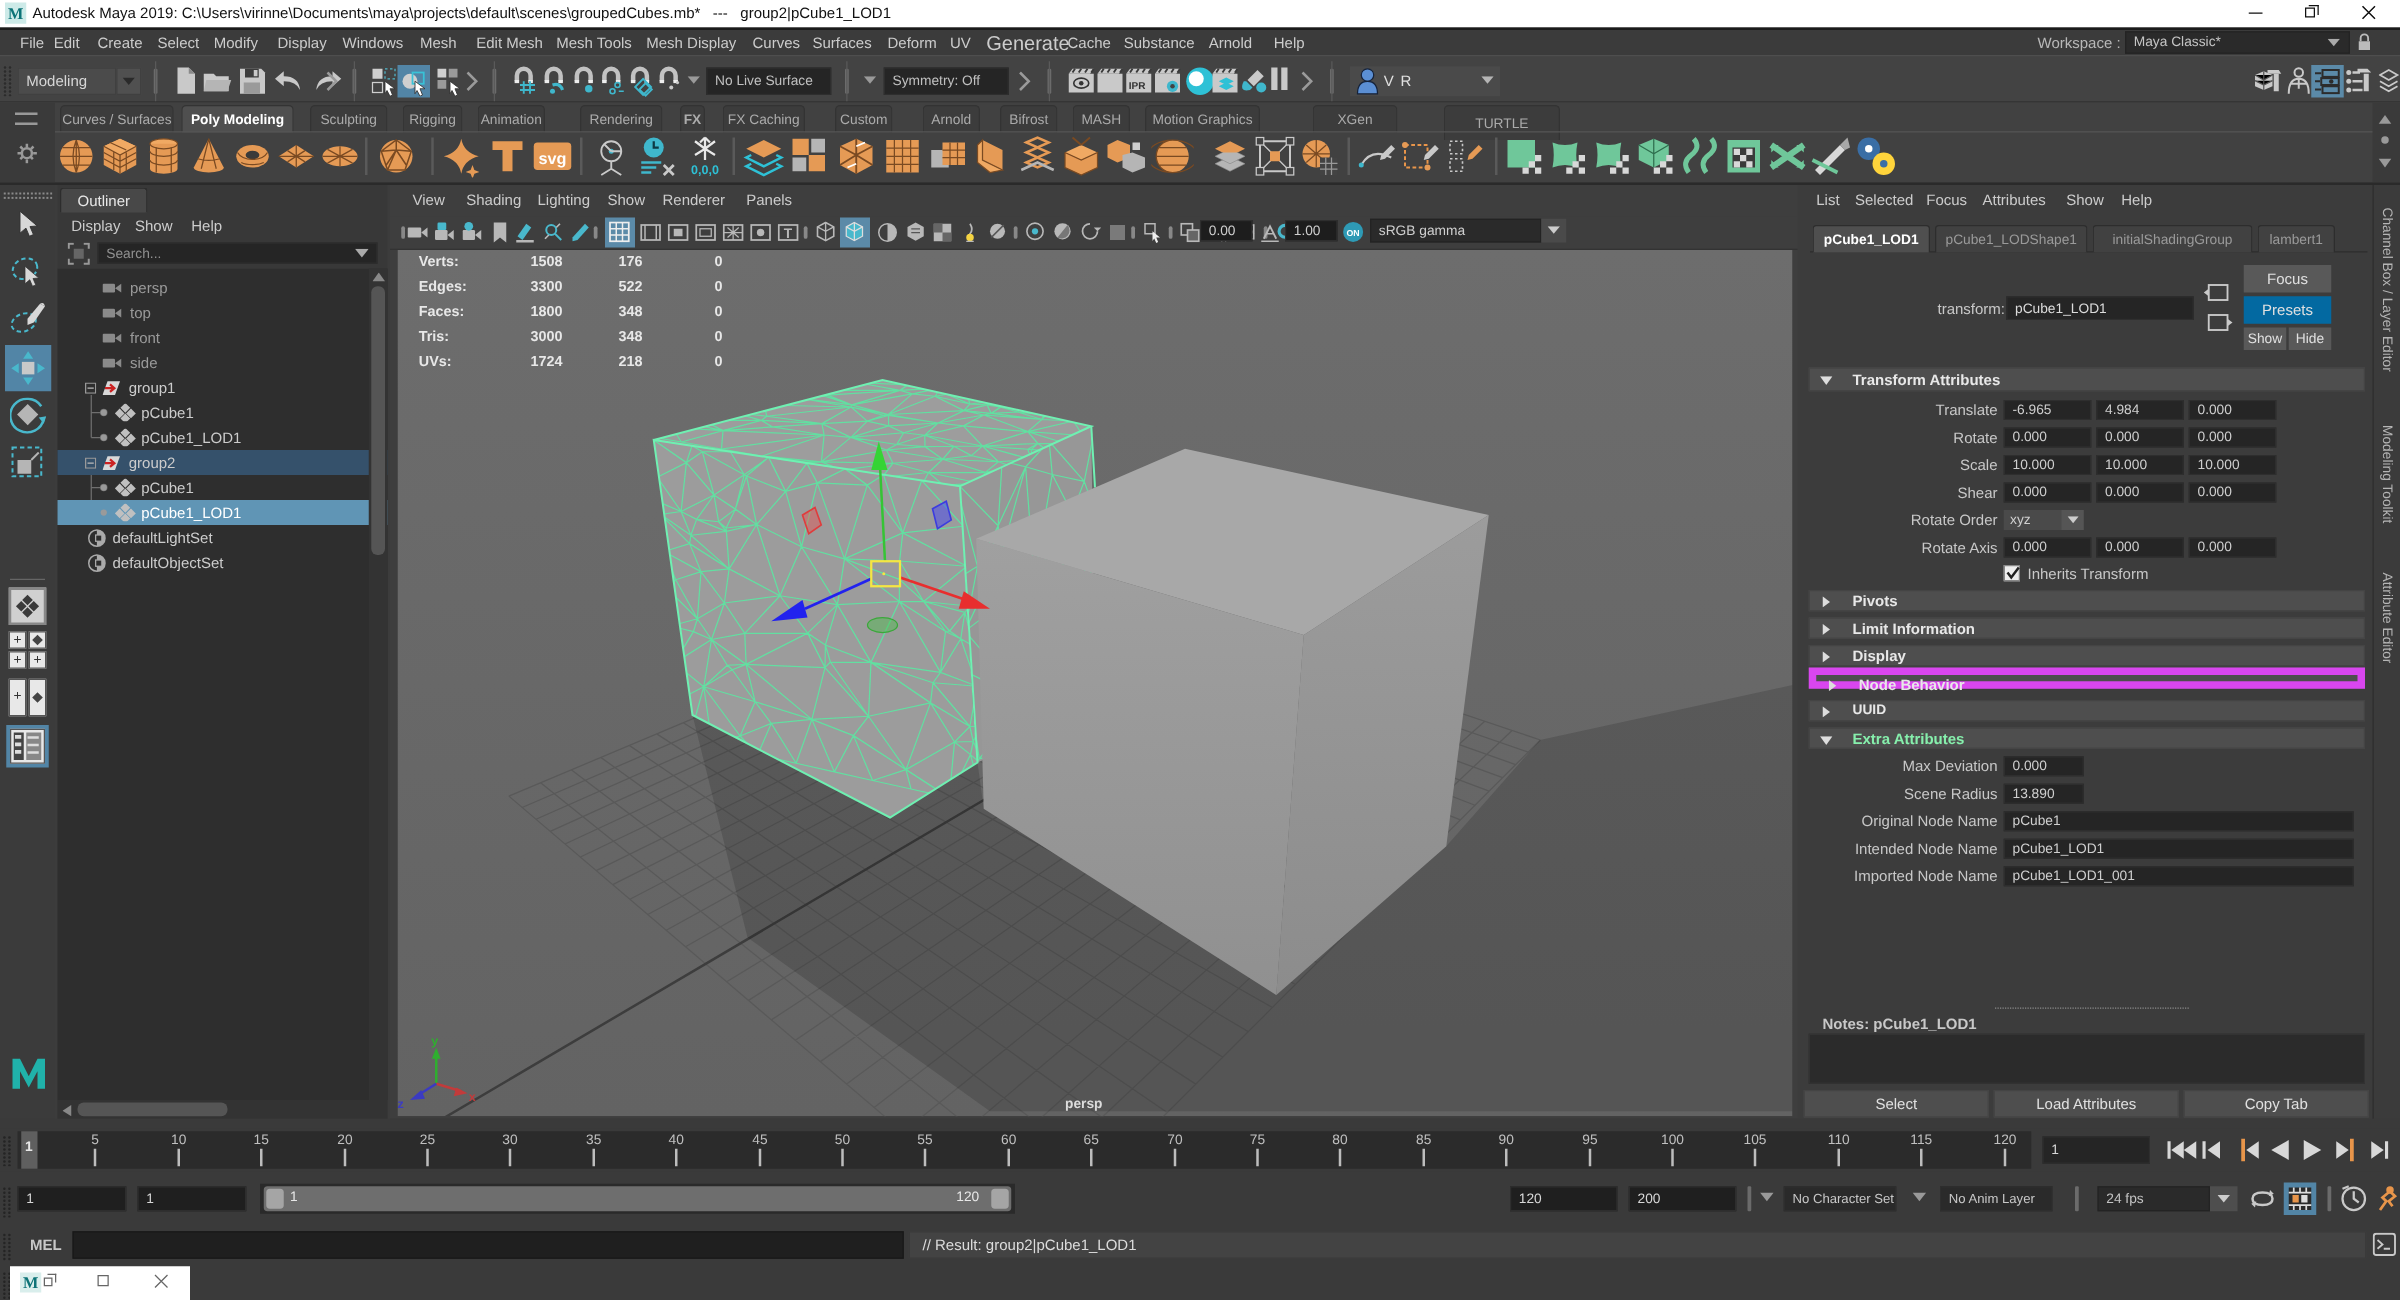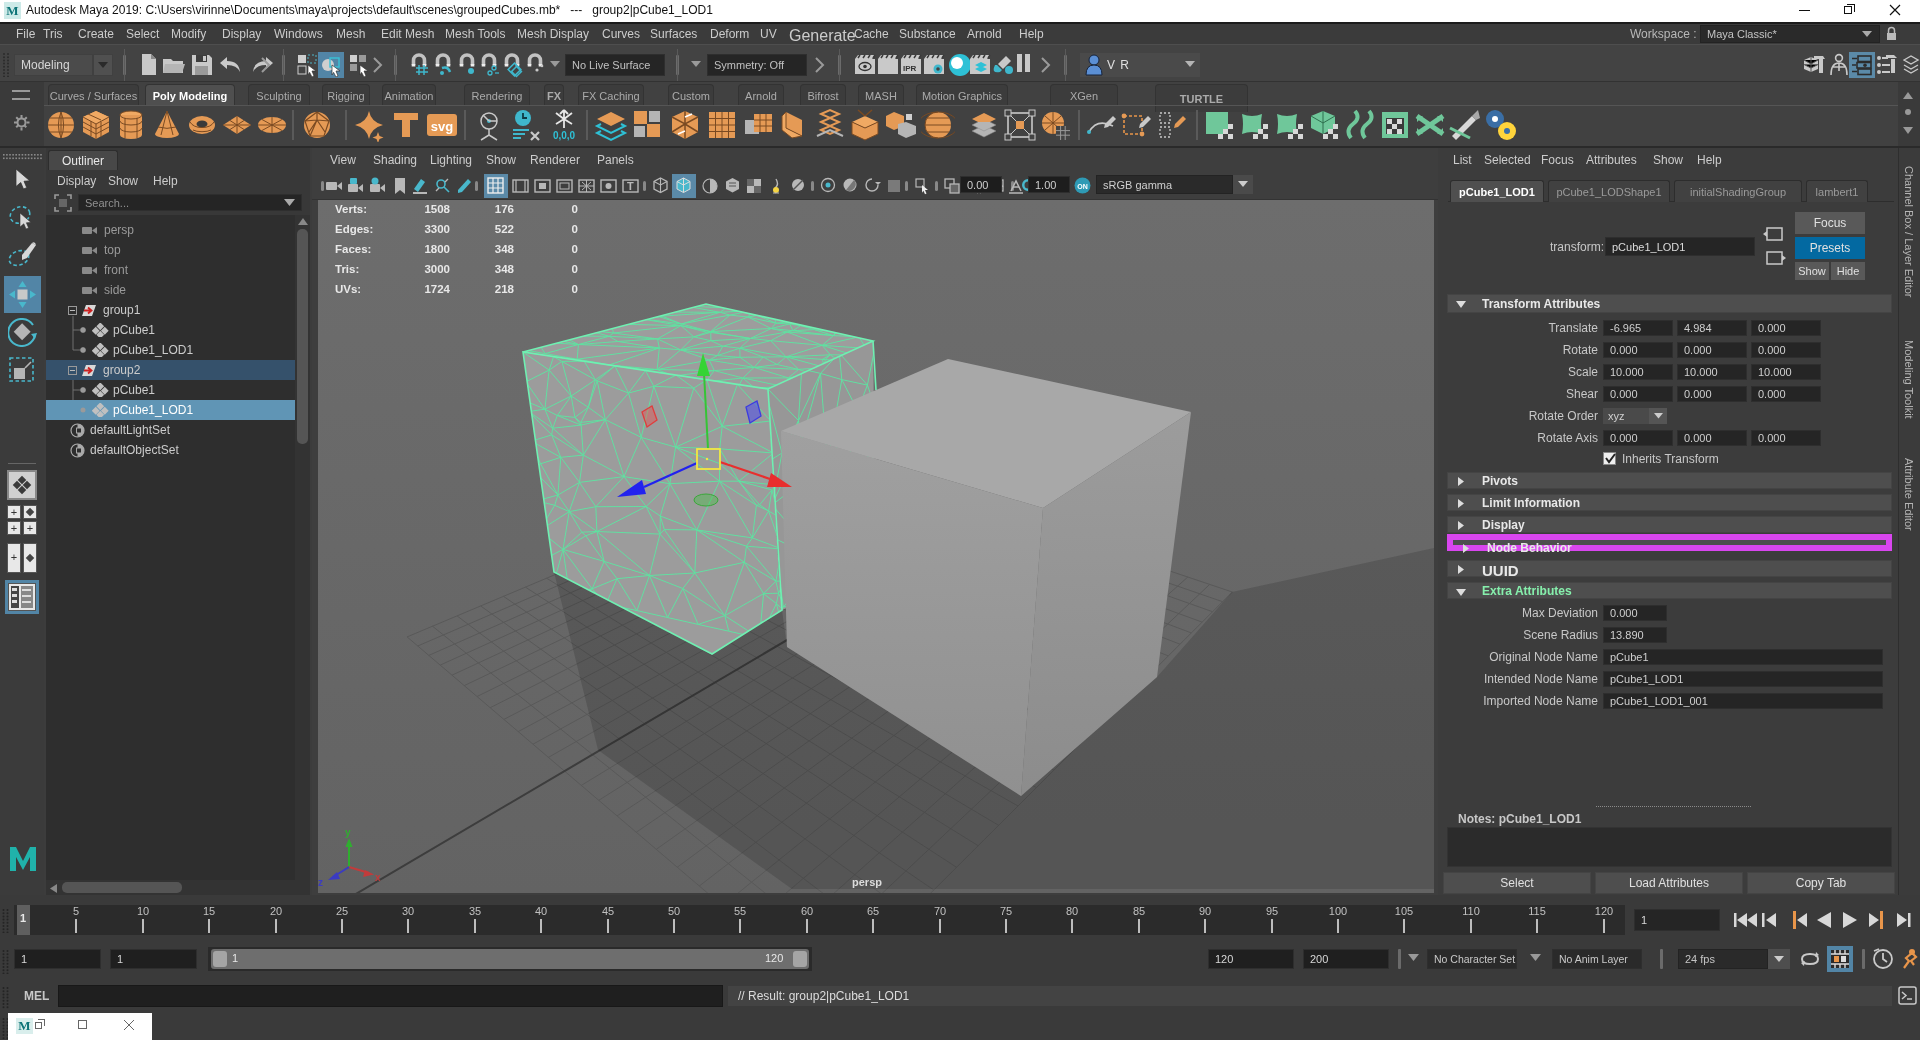--- a/index.html
+++ b/index.html
@@ -16,21 +16,21 @@
 <div class="abs" style="left:1799px;top:10px;width:11px;height:1px;background:#111"></div>
 <div class="abs" style="left:1844px;top:6px;width:8px;height:8px;border:1px solid #111;background:#fff"></div>
 <div class="abs" style="left:1847px;top:4px;width:8px;height:8px;border:1px solid #111;border-left:none;border-bottom:none"></div>
 <svg class="abs" style="left:1889px;top:4px" width="12" height="12">
       <path d="M1 1 L11 11 M11 1 L1 11" stroke="#111" stroke-width="1.2"></path>
     </svg>
 </div>
 <div class="abs" style="left:0;top:22px;width:1920px;height:2px;background:#1b1b1b"></div>
 <div class="abs" style="left:0;top:24px;width:1920px;height:20px;background:#3b3b3b">
 <span class="abs" style="left:16px;top:3px;font-size:12px;color:#cccccc">File</span>
-<span class="abs" style="left:43px;top:3px;font-size:12px;color:#cccccc">Tris</span>
+<span class="abs" style="left:43px;top:3px;font-size:12px;color:#cccccc">Edit</span>
 <span class="abs" style="left:78px;top:3px;font-size:12px;color:#cccccc">Create</span>
 <span class="abs" style="left:126px;top:3px;font-size:12px;color:#cccccc">Select</span>
 <span class="abs" style="left:171px;top:3px;font-size:12px;color:#cccccc">Modify</span>
 <span class="abs" style="left:222px;top:3px;font-size:12px;color:#cccccc">Display</span>
 <span class="abs" style="left:274px;top:3px;font-size:12px;color:#cccccc">Windows</span>
 <span class="abs" style="left:336px;top:3px;font-size:12px;color:#cccccc">Mesh</span>
 <span class="abs" style="left:381px;top:3px;font-size:12px;color:#cccccc">Edit Mesh</span>
 <span class="abs" style="left:445px;top:3px;font-size:12px;color:#cccccc">Mesh Tools</span>
 <span class="abs" style="left:517px;top:3px;font-size:12px;color:#cccccc">Mesh Display</span>
 <span class="abs" style="left:602px;top:3px;font-size:12px;color:#cccccc">Curves</span>
@@ -290,21 +290,21 @@
 <div class="abs" style="left:382px;top:2px;width:54px;height:22px;background:#3c3c3c;border:1px solid #333;border-bottom:none;border-radius:4px 4px 0 0;display:flex;align-items:center;justify-content:center;font-size:11px;white-space:nowrap;overflow:hidden;color:#ababab;font-weight:normal">Animation</div>
 <div class="abs" style="left:464px;top:2px;width:66px;height:22px;background:#3c3c3c;border:1px solid #333;border-bottom:none;border-radius:4px 4px 0 0;display:flex;align-items:center;justify-content:center;font-size:11px;white-space:nowrap;overflow:hidden;color:#ababab;font-weight:normal">Rendering</div>
 <div class="abs" style="left:544px;top:2px;width:20px;height:22px;background:#3c3c3c;border:1px solid #333;border-bottom:none;border-radius:4px 4px 0 0;display:flex;align-items:center;justify-content:center;font-size:11px;white-space:nowrap;overflow:hidden;color:#ababab;font-weight:bold">FX</div>
 <div class="abs" style="left:578px;top:2px;width:66px;height:22px;background:#3c3c3c;border:1px solid #333;border-bottom:none;border-radius:4px 4px 0 0;display:flex;align-items:center;justify-content:center;font-size:11px;white-space:nowrap;overflow:hidden;color:#ababab;font-weight:normal">FX Caching</div>
 <div class="abs" style="left:668px;top:2px;width:46px;height:22px;background:#3c3c3c;border:1px solid #333;border-bottom:none;border-radius:4px 4px 0 0;display:flex;align-items:center;justify-content:center;font-size:11px;white-space:nowrap;overflow:hidden;color:#ababab;font-weight:normal">Custom</div>
 <div class="abs" style="left:738px;top:2px;width:46px;height:22px;background:#3c3c3c;border:1px solid #333;border-bottom:none;border-radius:4px 4px 0 0;display:flex;align-items:center;justify-content:center;font-size:11px;white-space:nowrap;overflow:hidden;color:#ababab;font-weight:normal">Arnold</div>
 <div class="abs" style="left:800px;top:2px;width:46px;height:22px;background:#3c3c3c;border:1px solid #333;border-bottom:none;border-radius:4px 4px 0 0;display:flex;align-items:center;justify-content:center;font-size:11px;white-space:nowrap;overflow:hidden;color:#ababab;font-weight:normal">Bifrost</div>
 <div class="abs" style="left:858px;top:2px;width:46px;height:22px;background:#3c3c3c;border:1px solid #333;border-bottom:none;border-radius:4px 4px 0 0;display:flex;align-items:center;justify-content:center;font-size:11px;white-space:nowrap;overflow:hidden;color:#ababab;font-weight:normal">MASH</div>
 <div class="abs" style="left:916px;top:2px;width:92px;height:22px;background:#3c3c3c;border:1px solid #333;border-bottom:none;border-radius:4px 4px 0 0;display:flex;align-items:center;justify-content:center;font-size:11px;white-space:nowrap;overflow:hidden;color:#ababab;font-weight:normal">Motion Graphics</div>
 <div class="abs" style="left:1050px;top:2px;width:68px;height:22px;background:#3c3c3c;border:1px solid #333;border-bottom:none;border-radius:4px 4px 0 0;display:flex;align-items:center;justify-content:center;font-size:11px;white-space:nowrap;overflow:hidden;color:#ababab;font-weight:normal">XGen</div>
-<div class="abs" style="left:1155px;top:2px;width:93px;height:28px;background:#3c3c3c;border:1px solid #333;border-bottom:none;border-radius:4px 4px 0 0;display:flex;align-items:center;justify-content:center;font-size:11px;white-space:nowrap;overflow:hidden;color:#ababab;font-weight:bold">TURTLE</div>
+<div class="abs" style="left:1155px;top:2px;width:93px;height:28px;background:#3c3c3c;border:1px solid #333;border-bottom:none;border-radius:4px 4px 0 0;display:flex;align-items:center;justify-content:center;font-size:11px;white-space:nowrap;overflow:hidden;color:#ababab;font-weight:normal">TURTLE</div>
 <div class="abs" style="left:44px;top:23px;width:1876px;height:1px;background:#555"></div>
 <svg class="abs" style="left:44px;top:26px" width="34" height="34">
       <circle cx="17" cy="17" r="13" fill="#e59a55"></circle>
       <path d="M4 17 h26 M6 10 h22 M6 24 h22 M17 4 a18 26 0 0 0 0 26 M17 4 a18 26 0 0 1 0 26 M17 4 v26" stroke="#7a4a22" stroke-width="1" fill="none"></path>
     </svg>
 <svg class="abs" style="left:79px;top:26px" width="34" height="34">
       <path d="M17 3 L30 9 V24 L17 31 L4 24 V9 Z" fill="#e59a55"></path>
       <path d="M17 3 L30 9 L17 16 L4 9 Z" fill="#f0a963"></path>
       <path d="M17 16 V31 M4 9 L17 16 L30 9 M9 6 L22 12 M12 28 V13 M22 29 V14 M4 14 L17 21 L30 14 M4 19 L17 26 L30 19" stroke="#7a4a22" stroke-width="1" fill="none"></path>
     </svg>
@@ -1092,21 +1092,21 @@
 <div class="abs" style="left:7px;top:386px;width:445px;height:17px;background:#4e4e4e;border:6px solid #d946ef">
       <svg class="abs" style="left:10px;top:4px" width="7" height="9">
         <path d="M0 0 v9 l6 -4.5 z" fill="#ddd"></path>
       </svg>
       <span class="abs" style="left:34px;top:1px;font-size:12px;font-weight:bold;color:#e8e8e8">Node Behavior</span>
     </div>
 <div class="abs" style="left:7px;top:412px;width:445px;height:17px;background:#4e4e4e;border:1px solid #444">
       <svg class="abs" style="left:10px;top:4px" width="7" height="9">
         <path d="M0 0 v9 l6 -4.5 z" fill="#ddd"></path>
       </svg>
-      <span class="abs" style="left:34px;top:1px;font-size:15px;font-weight:bold;color:#e8e8e8">UUID</span>
+      <span class="abs" style="left:34px;top:1px;font-size:11px;font-weight:bold;color:#e8e8e8">UUID</span>
     </div>
 <div class="abs" style="left:7px;top:434px;width:445px;height:17px;background:#4e4e4e;border:1px solid #444">
       <svg class="abs" style="left:8px;top:6px" width="10" height="8">
         <path d="M0 0 h10 l-5 7 z" fill="#ddd"></path>
       </svg>
       <span class="abs" style="left:34px;top:1px;font-size:12px;font-weight:bold;color:#86efac">Extra Attributes</span>
     </div>
 <span class="abs" style="left:8px;top:458px;width:150px;text-align:right;font-size:12px;color:#c8c8c8">Max Deviation</span>
     <div class="abs fld" style="left:163px;top:457px;width:64px;height:16px;background:#252525">0.000</div>
 <span class="abs" style="left:8px;top:480px;width:150px;text-align:right;font-size:12px;color:#c8c8c8">Scene Radius</span>

